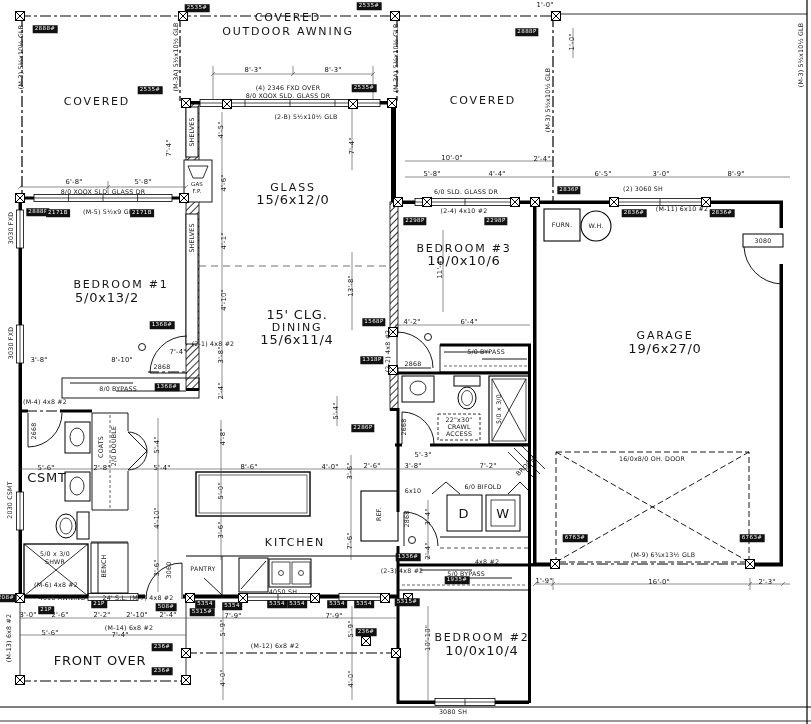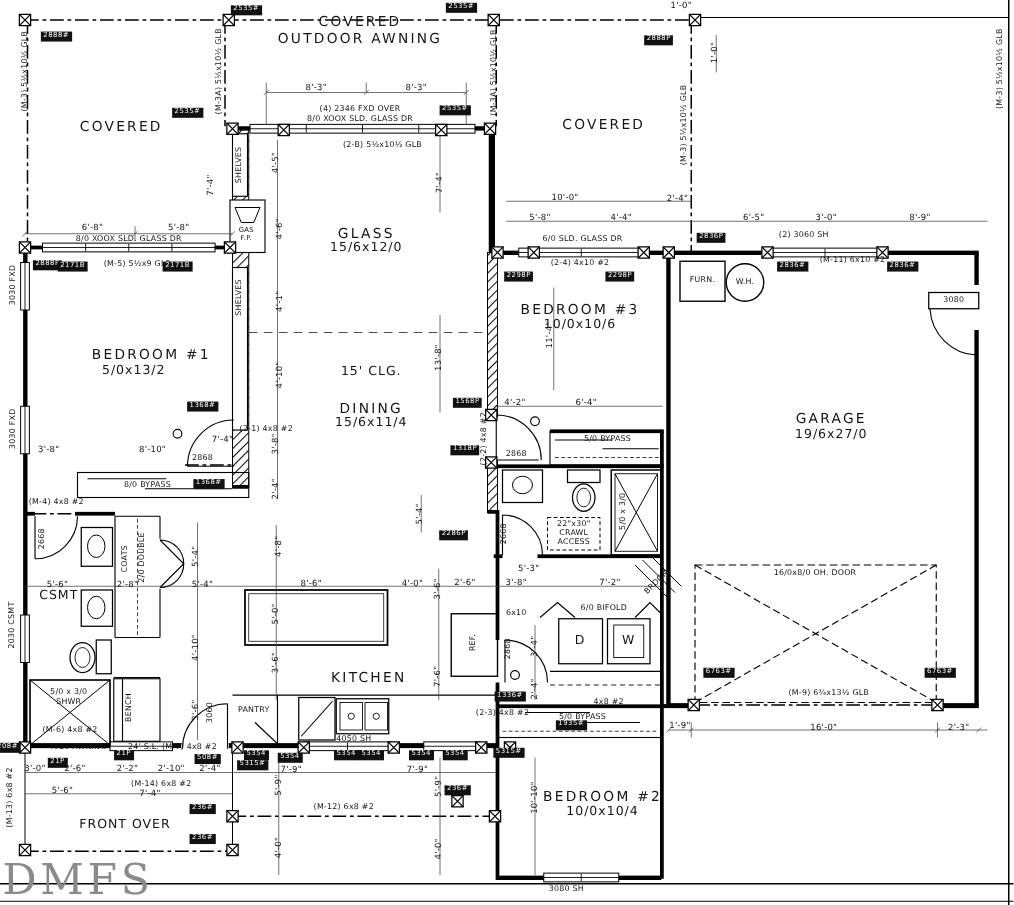--- a/index.html
+++ b/index.html
@@ -2,21 +2,21 @@
 <html><head>
 <meta charset="utf-8">
 <style>
   html,body{margin:0;padding:0;background:#fff;}
   #sheet{position:relative;width:811px;height:724px;background:#fff;overflow:hidden;
          font-family:"DejaVu Sans",sans-serif;color:#141414;}
   #sheet svg{position:absolute;left:0;top:0;}
   .lb{position:absolute;transform:translate(-50%,-50%);white-space:nowrap;
       font-size:6.3px;color:#141414;letter-spacing:.2px;line-height:1;}
   .big{font-size:11px;letter-spacing:1.8px;}
-  .med{font-size:10px;letter-spacing:.8px;}
+  .med{font-size:13px;letter-spacing:.8px;}
   .dim{font-size:6.8px;letter-spacing:.2px;}
   .rot{transform:translate(-50%,-50%) rotate(-90deg);}
   .rot45{transform:translate(-50%,-50%) rotate(-45deg);}
   .tag{position:absolute;transform:translate(-50%,-50%);background:#111;color:#fff;
        font-size:5.5px;line-height:1;padding:1px 2px;letter-spacing:.4px;white-space:nowrap;}
   #wm{position:absolute;left:2px;top:684px;font-size:34px;color:#8a8a8a;letter-spacing:3px;
       font-family:"DejaVu Serif",serif;}
 </style>
 </head>
 <body>
@@ -271,21 +271,21 @@
 </svg>
 
 <div class="lb big" style="left:97px;top:101px">COVERED</div>
 <div class="lb big" style="left:288px;top:17px">COVERED</div>
 <div class="lb big" style="left:288px;top:31px">OUTDOOR AWNING</div>
 <div class="lb big" style="left:483px;top:100px">COVERED</div>
 <div class="lb big" style="left:293px;top:187px">GLASS</div>
 <div class="lb med" style="left:293px;top:199px">15/6x12/0</div>
 <div class="lb big" style="left:121px;top:284px">BEDROOM #1</div>
 <div class="lb med" style="left:107px;top:297px">5/0x13/2</div>
-<div class="lb med" style="left:297px;top:298px">15' CLG.</div>
+<div class="lb med" style="left:297px;top:314px">15' CLG.</div>
 <div class="lb big" style="left:297px;top:327px">DINING</div>
 <div class="lb med" style="left:297px;top:339px">15/6x11/4</div>
 <div class="lb big" style="left:464px;top:248px">BEDROOM #3</div>
 <div class="lb med" style="left:464px;top:260px">10/0x10/6</div>
 <div class="lb big" style="left:665px;top:335px">GARAGE</div>
 <div class="lb med" style="left:665px;top:348px">19/6x27/0</div>
 <div class="lb med" style="left:47px;top:477px">CSMT</div>
 <div class="lb big" style="left:295px;top:542px">KITCHEN</div>
 <div class="lb med" style="left:100px;top:660px">FRONT OVER</div>
 <div class="lb big" style="left:482px;top:637px">BEDROOM #2</div>
@@ -455,14 +455,13 @@
 <div class="tag" style="left:364px;top:604px">5354</div>
 <div class="tag" style="left:407px;top:602px">5315#</div>
 <div class="tag" style="left:366px;top:632px">236#</div>
 <div class="tag" style="left:162px;top:647px">236#</div>
 <div class="tag" style="left:162px;top:671px">236#</div>
 <div class="tag" style="left:46px;top:610px">21P</div>
 <div class="tag" style="left:99px;top:604px">21P</div>
 <div class="tag" style="left:166px;top:607px">508#</div>
 <div class="tag" style="left:6px;top:598px">208#</div>
 
-<div id="wm">DMFS</div>
 </div>
 
 </body></html>

